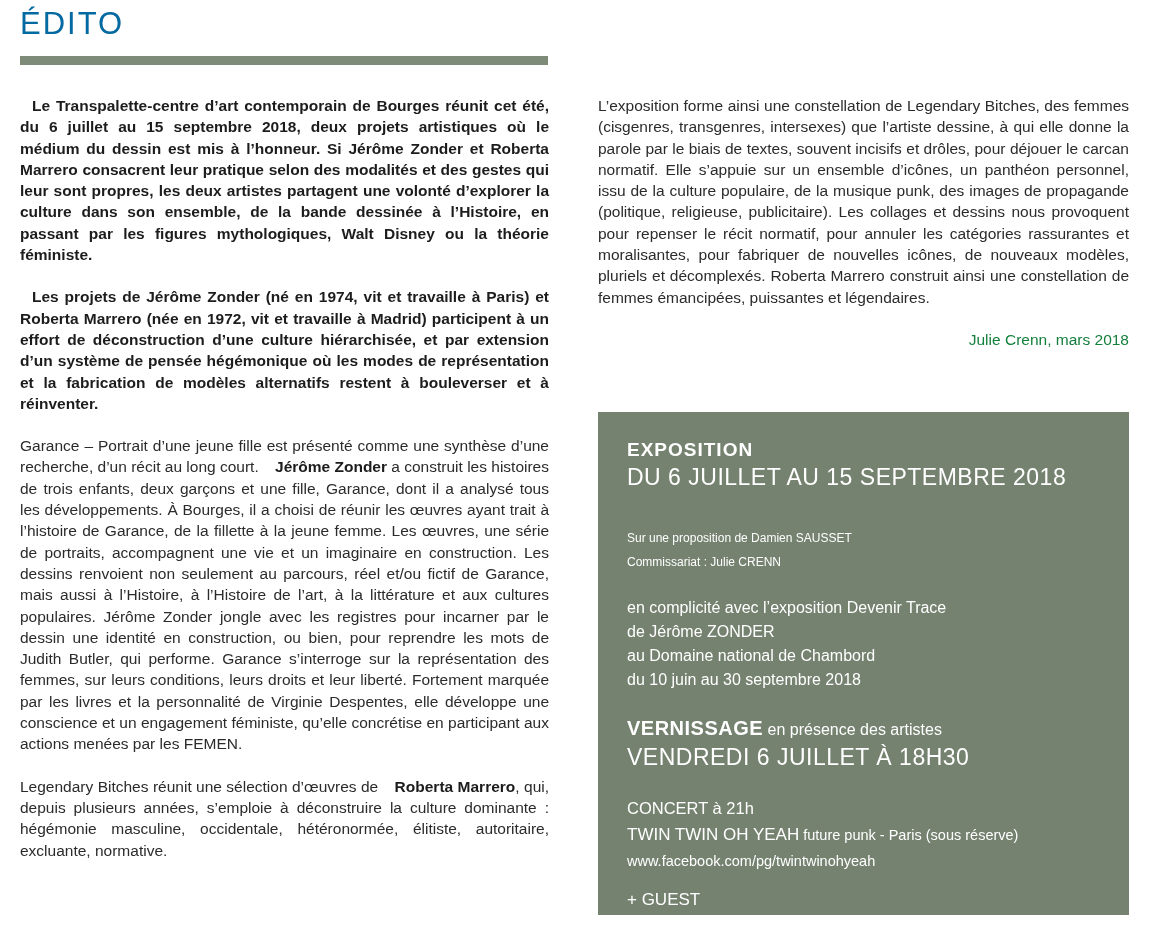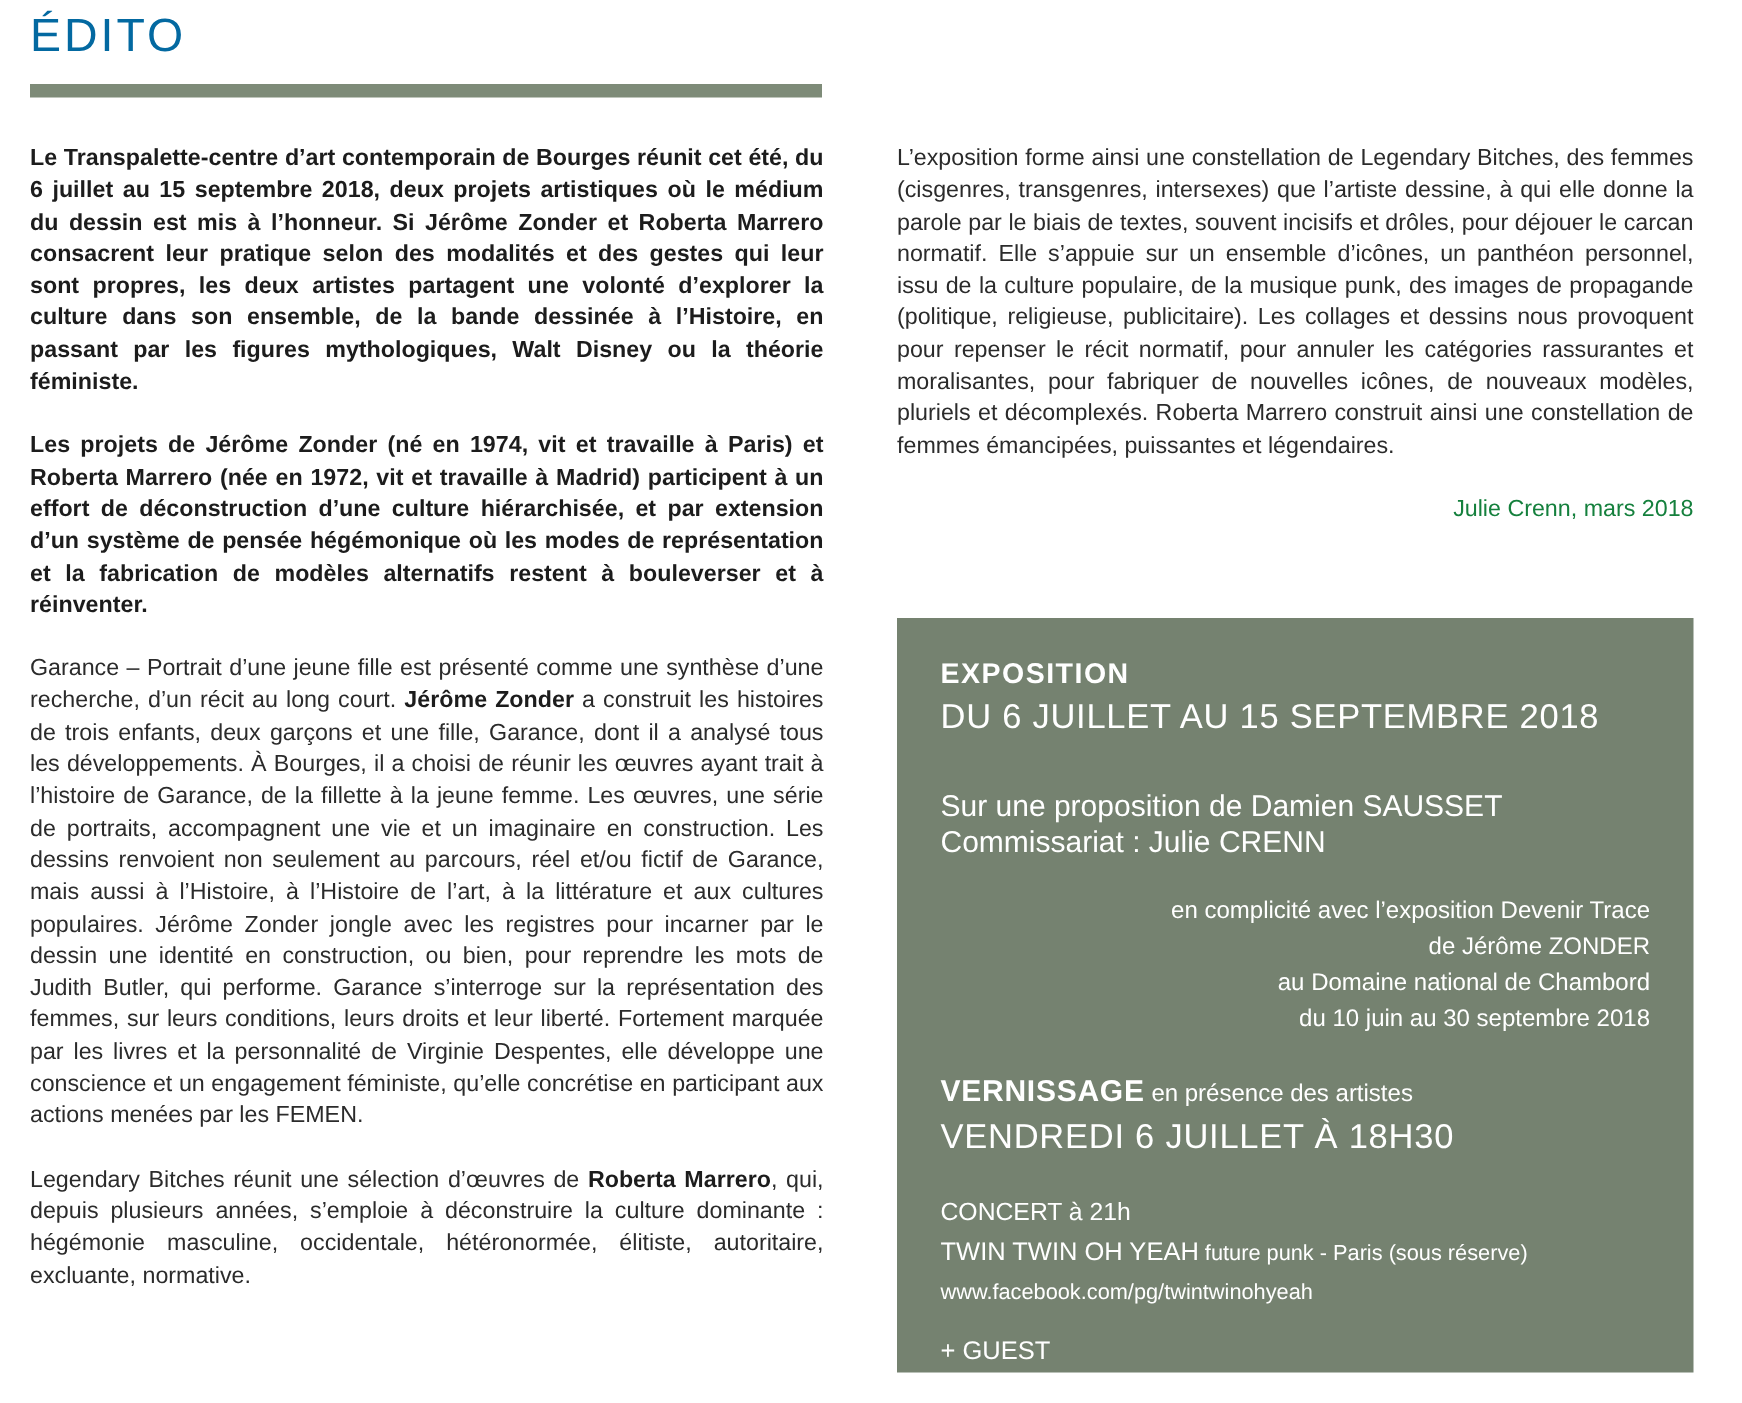--- a/index.html
+++ b/index.html
@@ -33,21 +33,21 @@
   }
   .col-right {
     position:absolute; left:598px; top:95px; width:531px;
     font-size:15.5px; line-height:21.3px;
     text-align:justify;
   }
   .col-left p, .col-right p { margin:0 0 21px 0; }
 
   .seg { }
   .seg-regular { }
-  .seg-bold   { font-weight:bold; color:#1c1c1c; }
+  .seg-bold   { font-weight:bold; color:#1c1c1c;margin-left:12px; }
   .seg-italic { }
 
   .signature {
     text-align:right;
     margin-top:2px;
     font-size:15.5px;
     color:#15803d;
   }
 
   
@@ -60,22 +60,22 @@
     padding:24px 29px 0 29px;
   }
   .box-heading {
     font-size:19px; font-weight:bold; letter-spacing:1px;
     line-height:28px;
   }
   .box-dates {
     font-size:23px; font-weight:300; letter-spacing:0.5px;
     line-height:27px;
   }
-  .block-proposal { margin-top:35px; font-size:20px; line-height:24px; }
-  .block-partner  { margin-top:22px; font-size:16px; line-height:24px;text-align:right; }
+  .block-proposal { margin-top:35px; font-size:12px; line-height:24px; }
+  .block-partner  { margin-top:22px; font-size:16px; line-height:24px; }
   .block-vernissage { margin-top:25px; }
   .vernissage-title { font-size:20px; font-weight:bold; letter-spacing:0.5px; }
   .vernissage-sub   { font-size:16px;text-align:right; }
   .vernissage-date  {
     font-size:23px; font-weight:300; letter-spacing:0.5px;
     line-height:27px; margin-top:4px;
   }
   .block-concert { margin-top:25px; }
   .concert-line1 { font-size:16.5px; line-height:25px; }
   .band-line     { line-height:27px; }

